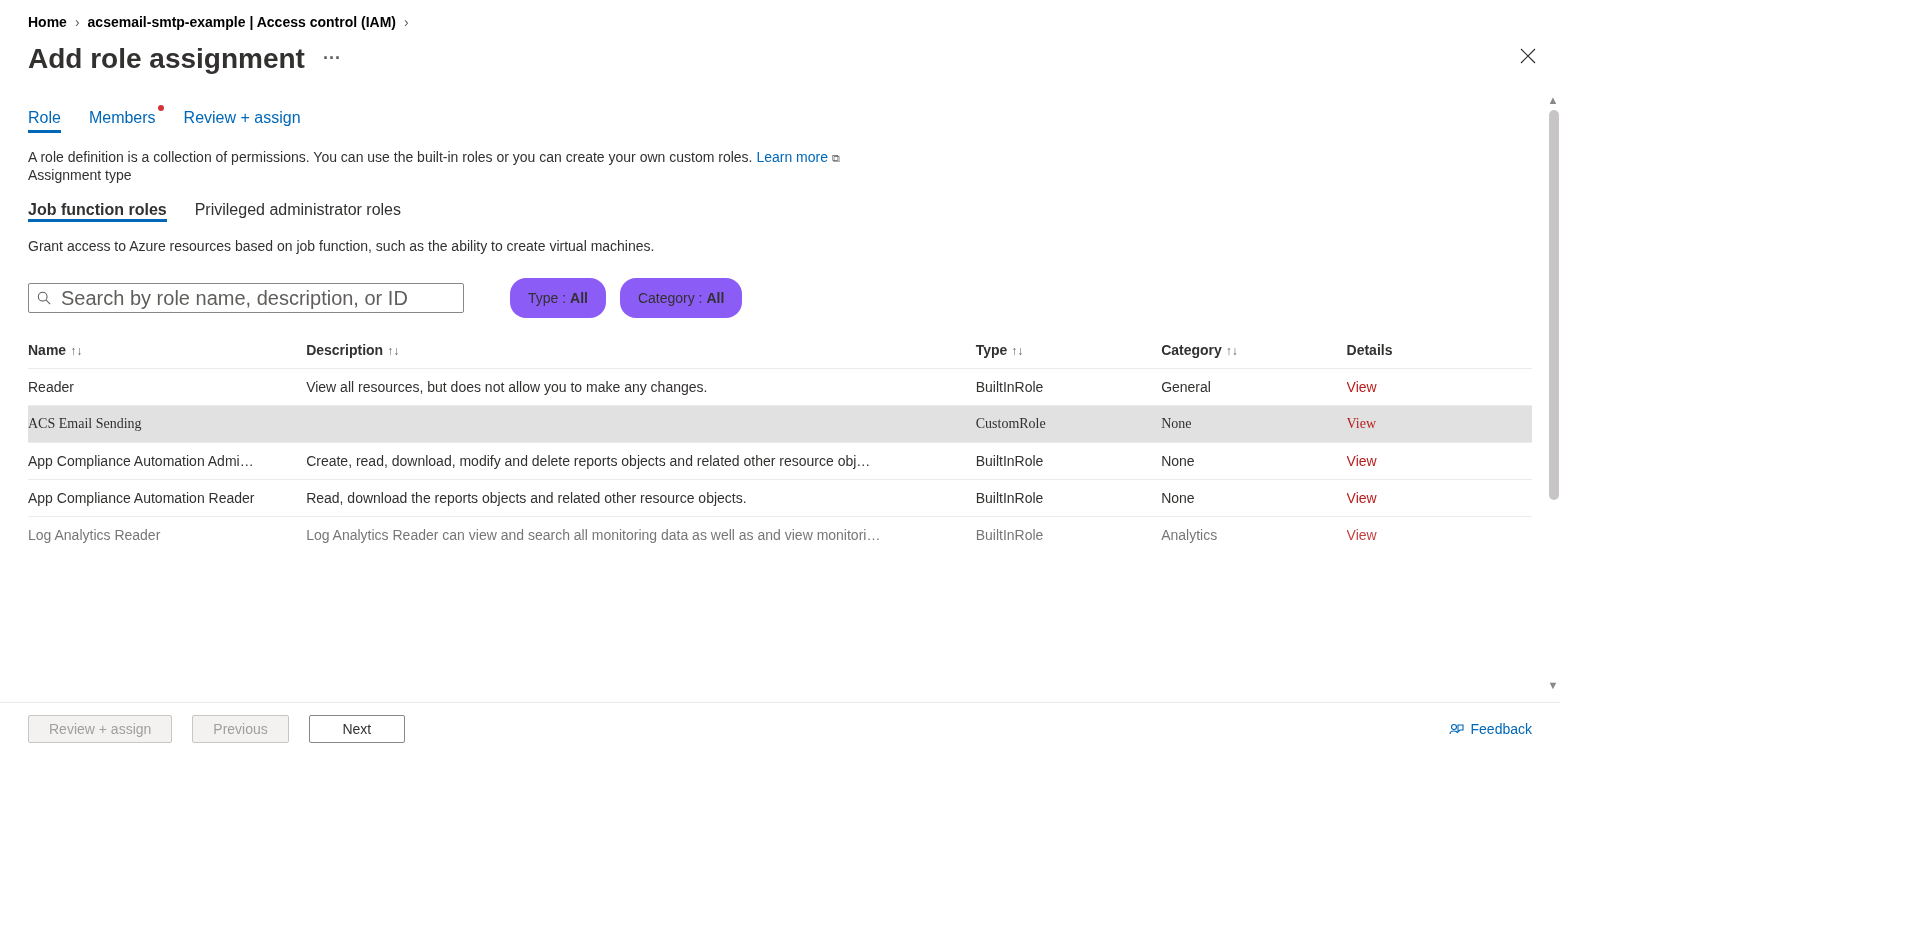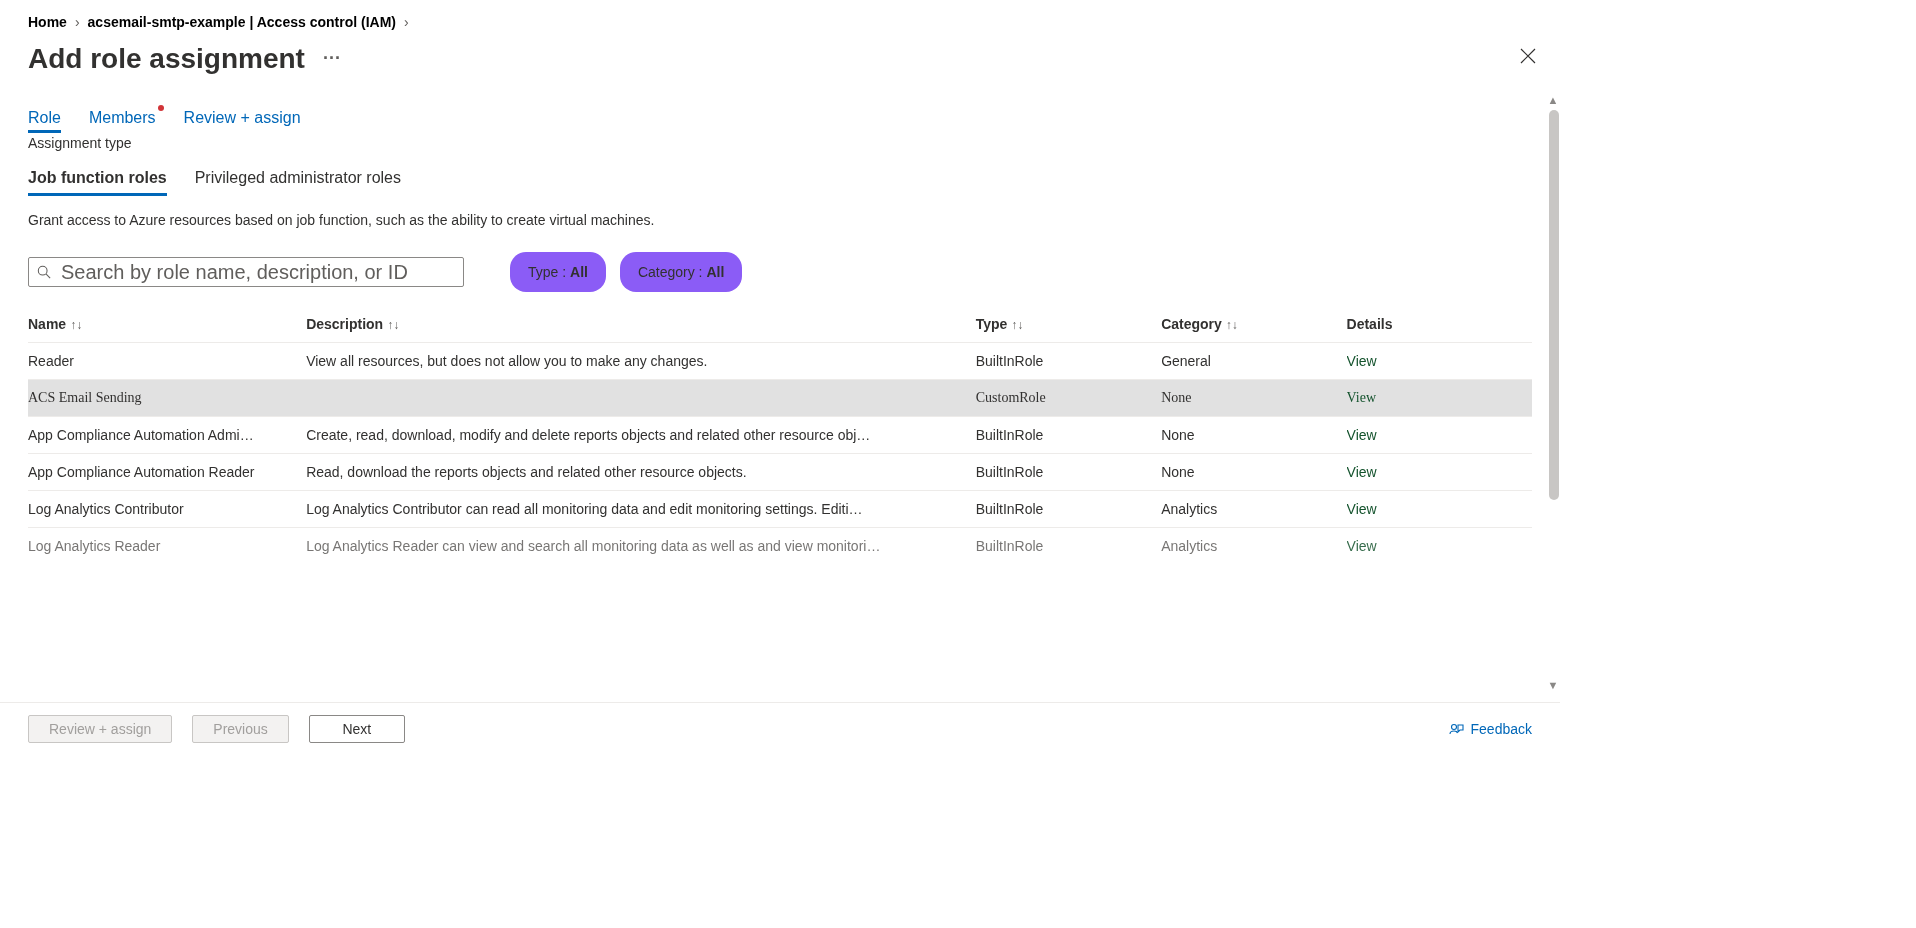--- a/index.html
+++ b/index.html
@@ -60,21 +60,21 @@
   }
   .helper a { color: #0067b8; text-decoration: none; }
   .ext-icon { font-size: 11px; color: #605e5c; }
   .assignment-type { margin-top: 2px; }
   .subtabs {
     margin-top: 18px;
     display: flex;
     gap: 28px;
     font-size: 16px;
   }
-  .subtab { cursor: pointer; padding-bottom: 6px; color: #323130; }
+  .subtab { cursor: pointer; color: #323130; }
   .subtab.active { font-weight: 600; border-bottom: 3px solid #0067b8; }
   .subhelper { margin-top: 16px; font-size: 14px; }
   .filters {
     margin-top: 24px;
     display: flex;
     align-items: center;
     gap: 46px;
   }
   .search-box {
     display: flex;
@@ -117,21 +117,21 @@
   .sort-icons { color: #605e5c; font-size: 12px; margin-left: 4px; }
   .table td {
     padding: 10px 10px 10px 0;
     border-bottom: 1px solid #edebe9;
     font-size: 14px;
     white-space: nowrap;
     overflow: hidden;
     text-overflow: ellipsis;
   }
   .table tr.selected td { background: #e1e1e1; font-family: Liberation Serif, serif; }
-  .view-link { color: #14532d; cursor: pointer; }
+  .view-link { color: #b91c1c; cursor: pointer; }
   .footer {
     position: absolute;
     left: 0; right: 0; bottom: 0;
     border-top: 1px solid #edebe9;
     background: #fff;
     padding: 12px 28px;
     display: flex;
     align-items: center;
     gap: 20px;
   }
@@ -204,20 +204,25 @@
 
   <div class="tabs">
     <div class="tab active">Role</div>
     <div class="tab">
       <span>Members</span>
       <span class="dot"></span>
     </div>
     <div class="tab">Review + assign</div>
   </div>
 
+  <div class="helper">
+    <span>A role definition is a collection of permissions. You can use the built-in roles or you can create your own custom roles.</span>
+    <a href="#">Learn more</a>
+    <span class="ext-icon"> ⧉</span>
+  </div>
   <div class="assignment-type">Assignment type</div>
 
   <div class="subtabs">
     <div class="subtab active">Job function roles</div>
     <div class="subtab">Privileged administrator roles</div>
   </div>
 
   <div class="subhelper">Grant access to Azure resources based on job function, such as the ability to create virtual machines.</div>
 
   <div class="filters">
@@ -277,27 +282,20 @@
           <td>None</td>
           <td><span class="view-link">View</span></td>
         </tr>
         <tr>
           <td>App Compliance Automation Reader</td>
           <td>Read, download the reports objects and related other resource objects.</td>
           <td>BuiltInRole</td>
           <td>None</td>
           <td><span class="view-link">View</span></td>
         </tr>
-        <tr>
-          <td>Log Analytics Contributor</td>
-          <td>Log Analytics Contributor can read all monitoring data and edit monitoring settings. Editi…</td>
-          <td>BuiltInRole</td>
-          <td>Analytics</td>
-          <td><span class="view-link">View</span></td>
-        </tr>
         <tr class="last-row">
           <td>Log Analytics Reader</td>
           <td>Log Analytics Reader can view and search all monitoring data as well as and view monitori…</td>
           <td>BuiltInRole</td>
           <td>Analytics</td>
           <td><span class="view-link">View</span></td>
         </tr>
       </tbody>
   </table>
 

